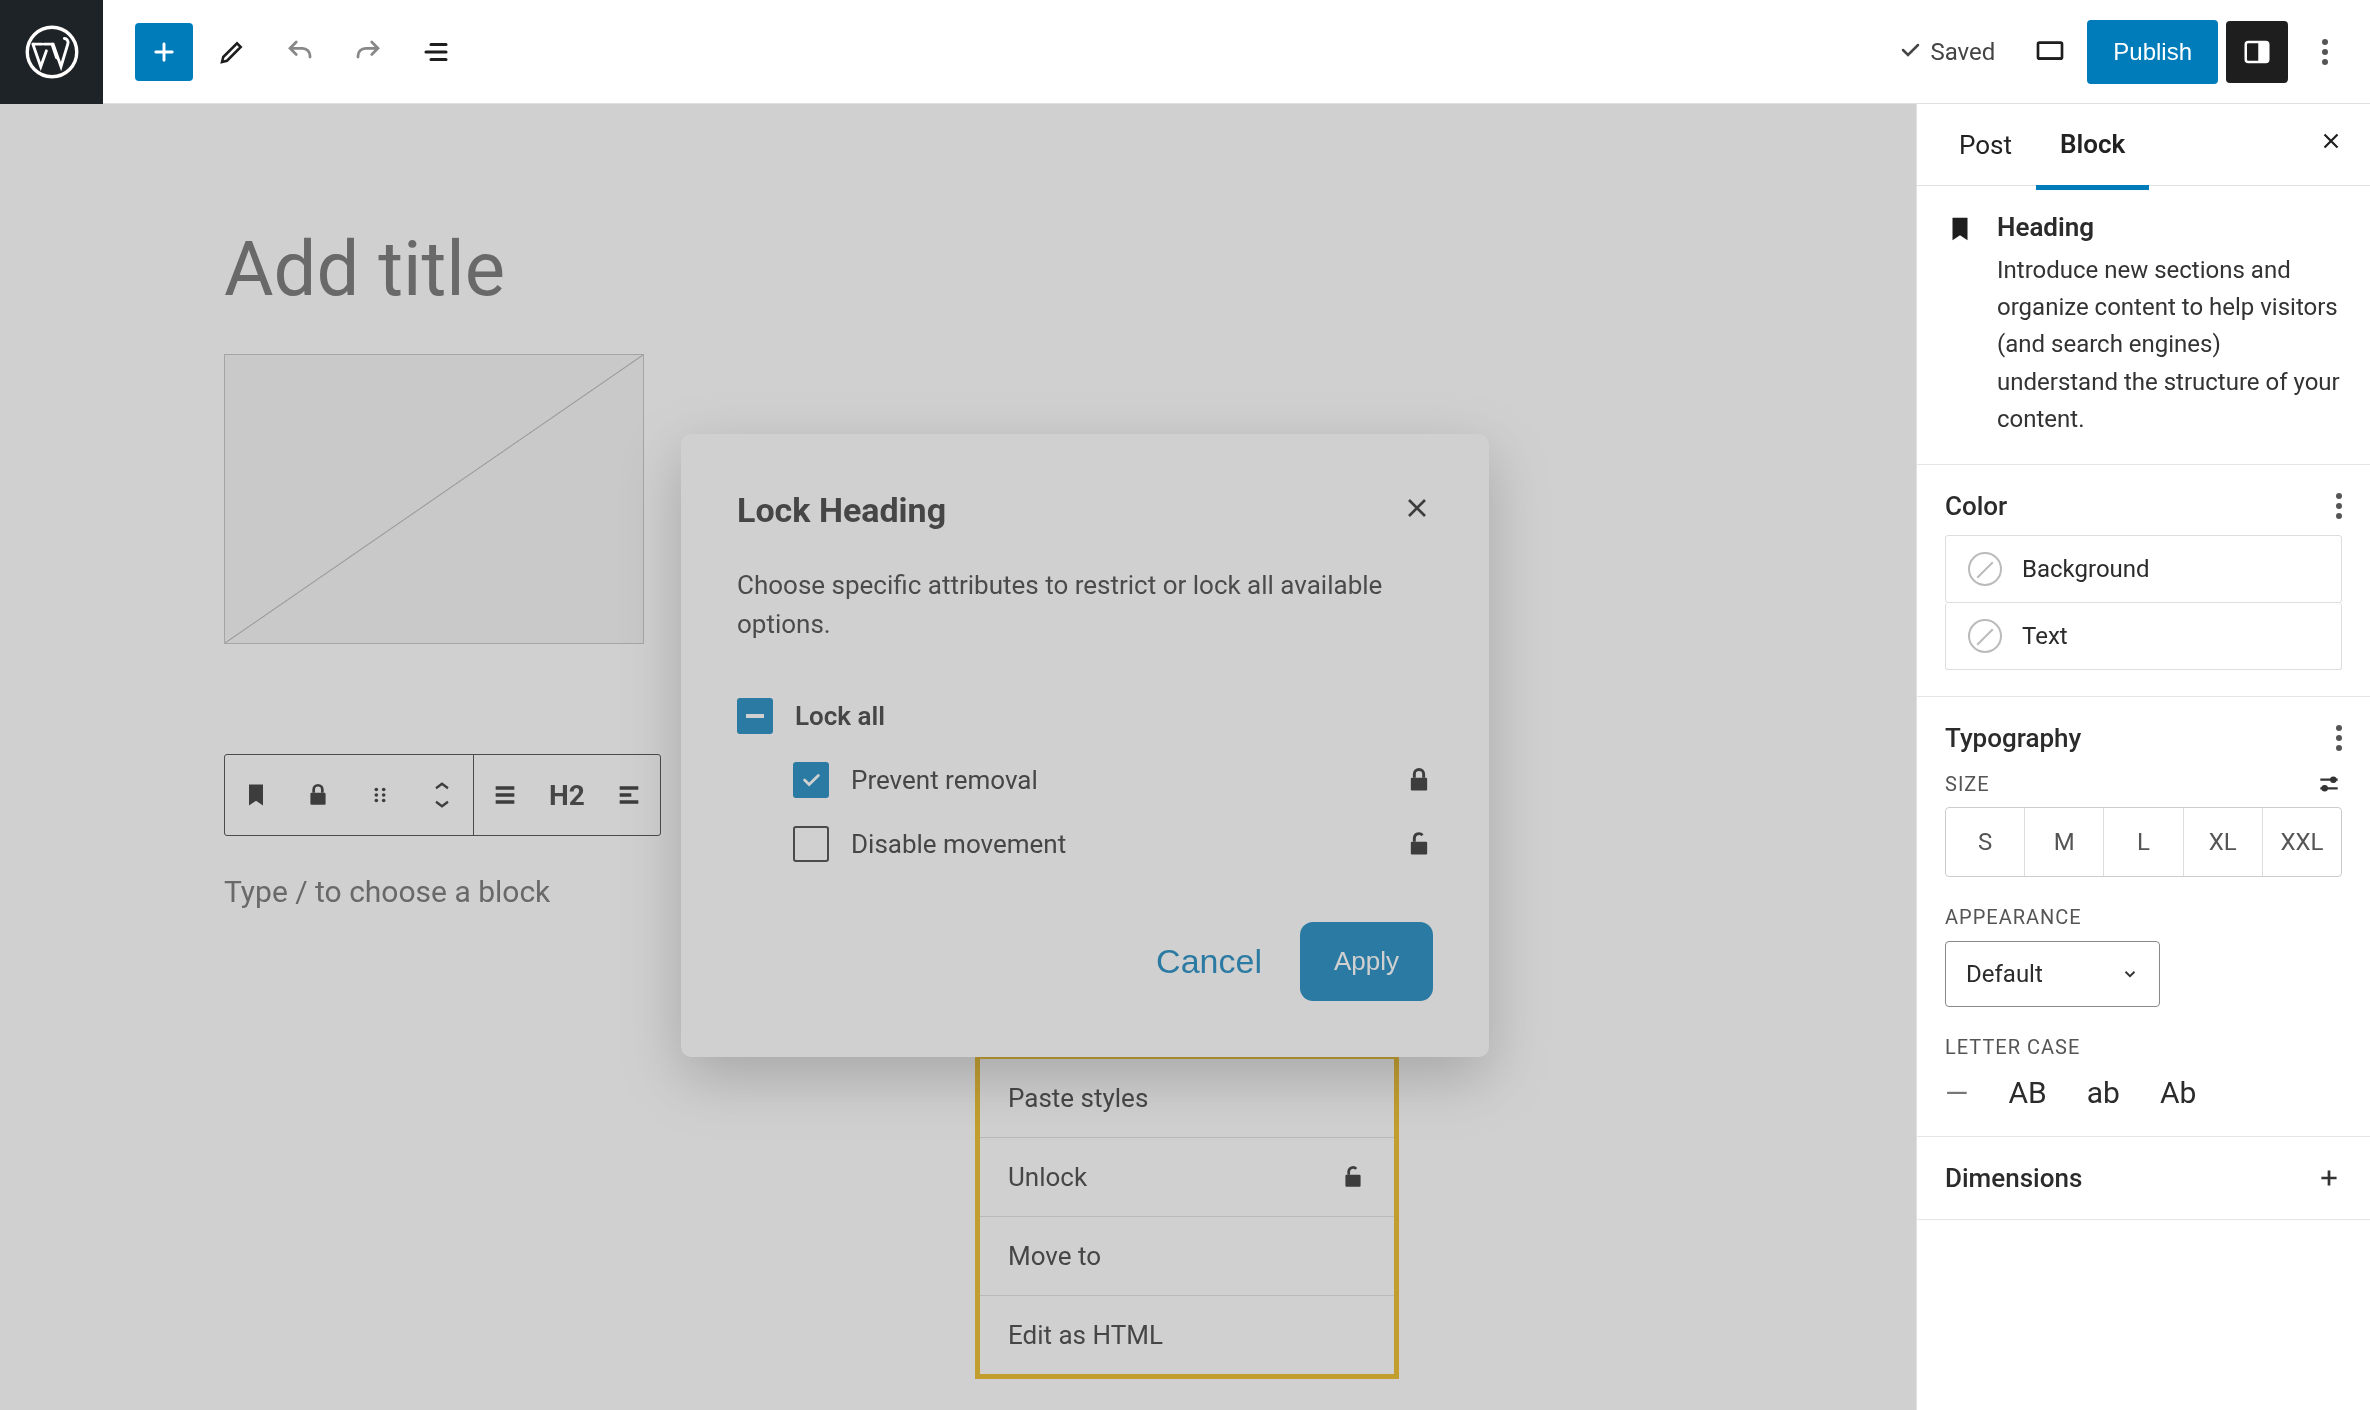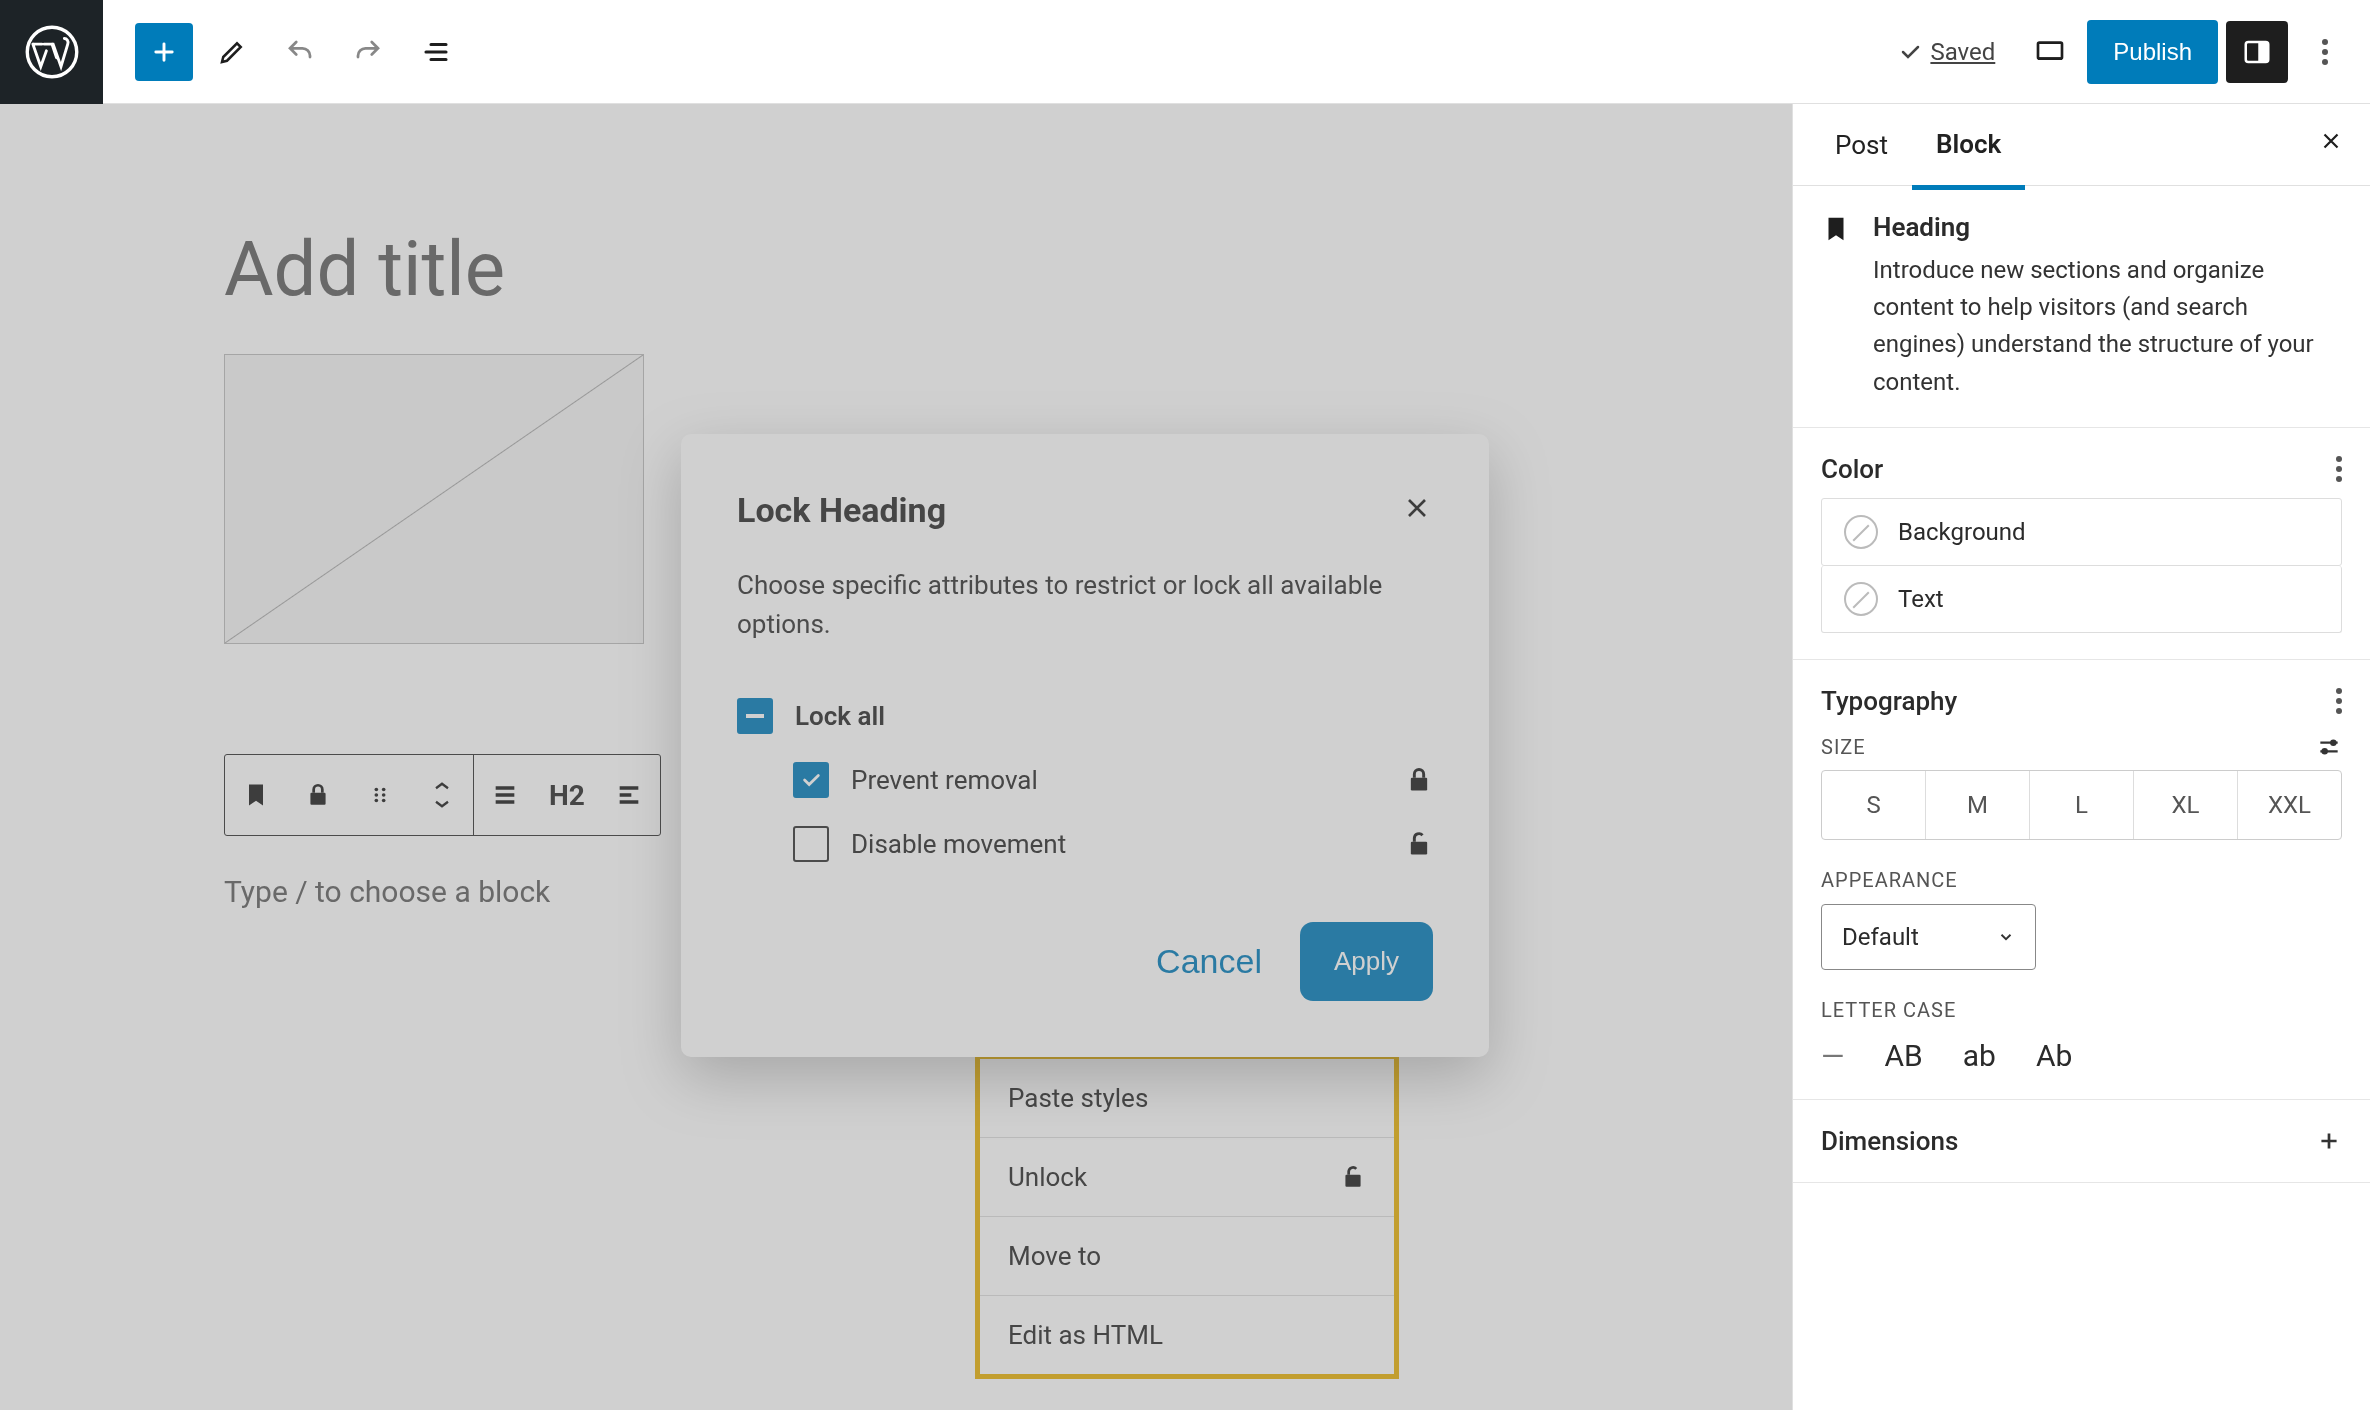--- a/index.html
+++ b/index.html
@@ -28,32 +28,32 @@
   .wp-logo {
     width:103px; height:104px; background:#1d2327; display:flex; align-items:center; justify-content:center;
   }
   .wp-logo svg { width:54px; height:54px; }
   .header-left { display:flex; align-items:center; gap:10px; padding-left:32px; }
   .icon-btn {
     width:58px; height:58px; display:flex; align-items:center; justify-content:center; border:none; background:transparent; cursor:pointer; border-radius:4px;
   }
   .icon-btn.primary { background:var(--wp-blue); color:#fff; }
   .header-right { margin-left:auto; display:flex; align-items:center; gap:8px; padding-right:16px; }
-  .saved { display:flex; align-items:center; gap:8px; color:#444; font-size:24px; padding:0 18px;text-decoration:underline; }
+  .saved { display:flex; align-items:flex-start; gap:8px; color:#444; font-size:24px; padding:0 18px; }
   .publish-btn {
     background:var(--wp-blue); color:#fff; border:none; padding:18px 26px; font-size:24px; border-radius:4px; cursor:pointer;
   }
   .panel-toggle {
     width:62px; height:62px; background:#1e1e1e; color:#fff; display:flex; align-items:center; justify-content:center; border-radius:4px; cursor:pointer;
   }
 
   
   .main { display:flex; height:calc(100% - 104px); }
   .canvas { flex:1; position:relative; overflow:hidden; background:#fff; }
-  .sidebar { width:578px; border-left:1px solid #e0e0e0; background:#fff; display:flex; flex-direction:column; overflow:hidden; }
+  .sidebar { width:454px; border-left:1px solid #e0e0e0; background:#fff; display:flex; flex-direction:column; overflow:hidden; }
 
   
   .canvas::after {
     content:''; position:absolute; inset:0; background:rgba(120,120,120,0.35); pointer-events:none;
   }
 
   .doc {
     padding: 120px 0 0 224px;
     max-width: 1200px;
     position:relative;

